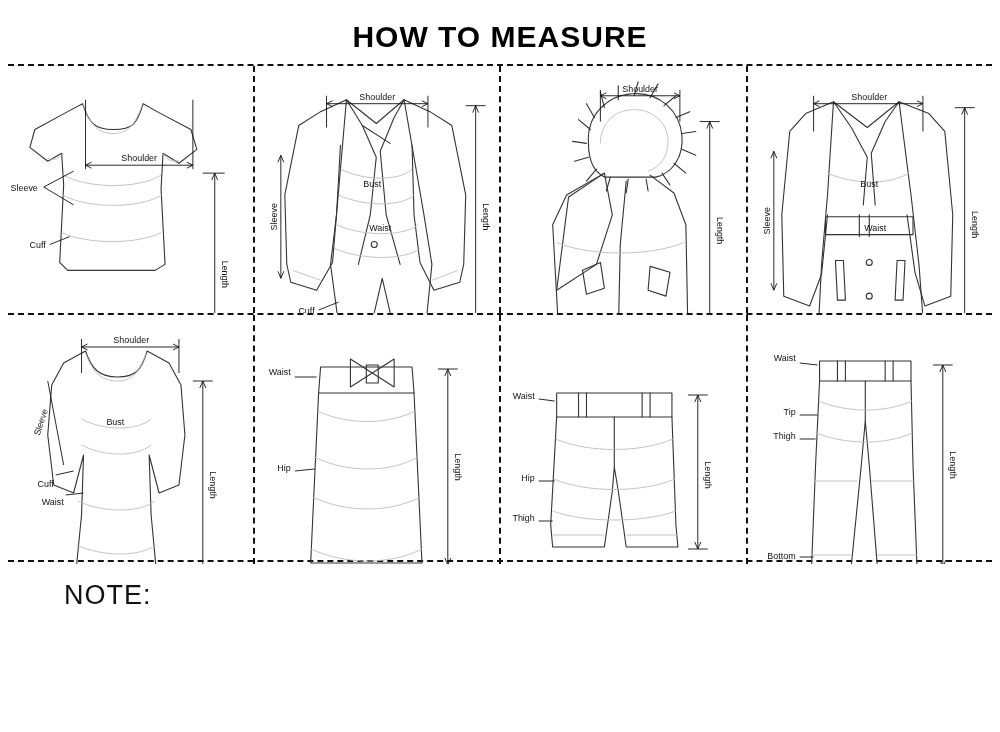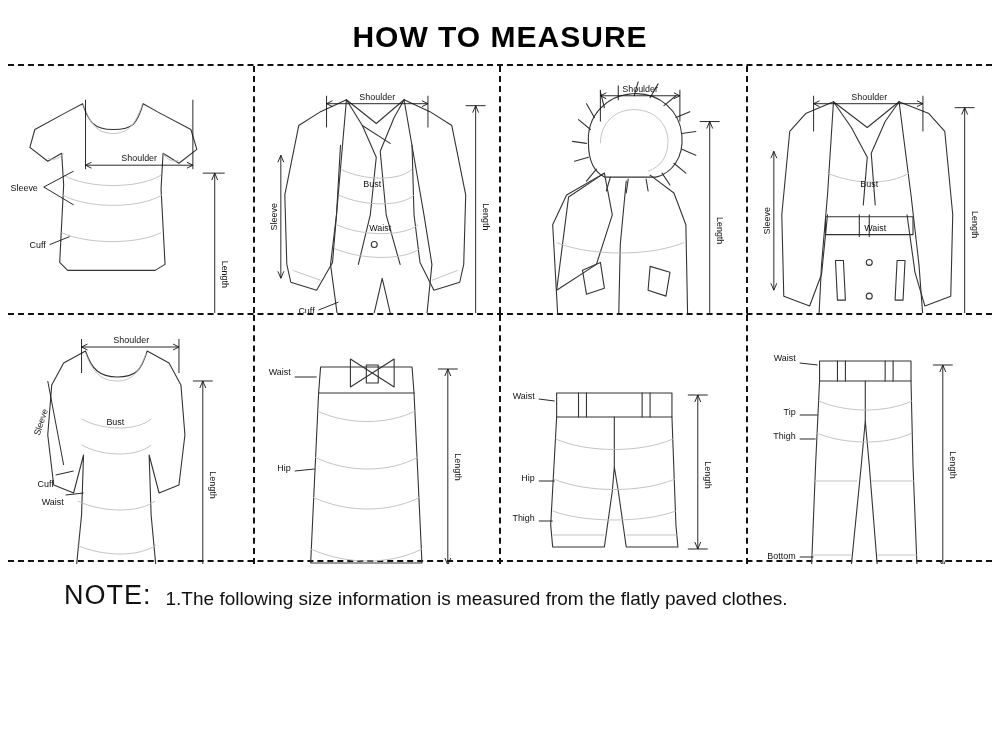--- a/index.html
+++ b/index.html
@@ -441,18 +441,17 @@
           <text x="203" y="150" text-anchor="middle" transform="rotate(90 203 150)">Length</text>
         </svg>
       </div>
     </div>
   </div>
 
   <div class="note">
     <div class="note-row">
       <div class="note-label">NOTE:</div>
       <div class="note-lines">
-        <div class="note-line">1.The following size information is measured from the flatly paved clothes.</div>
       </div>
     </div>
   </div>
 
 </div>
 
 </body></html>

